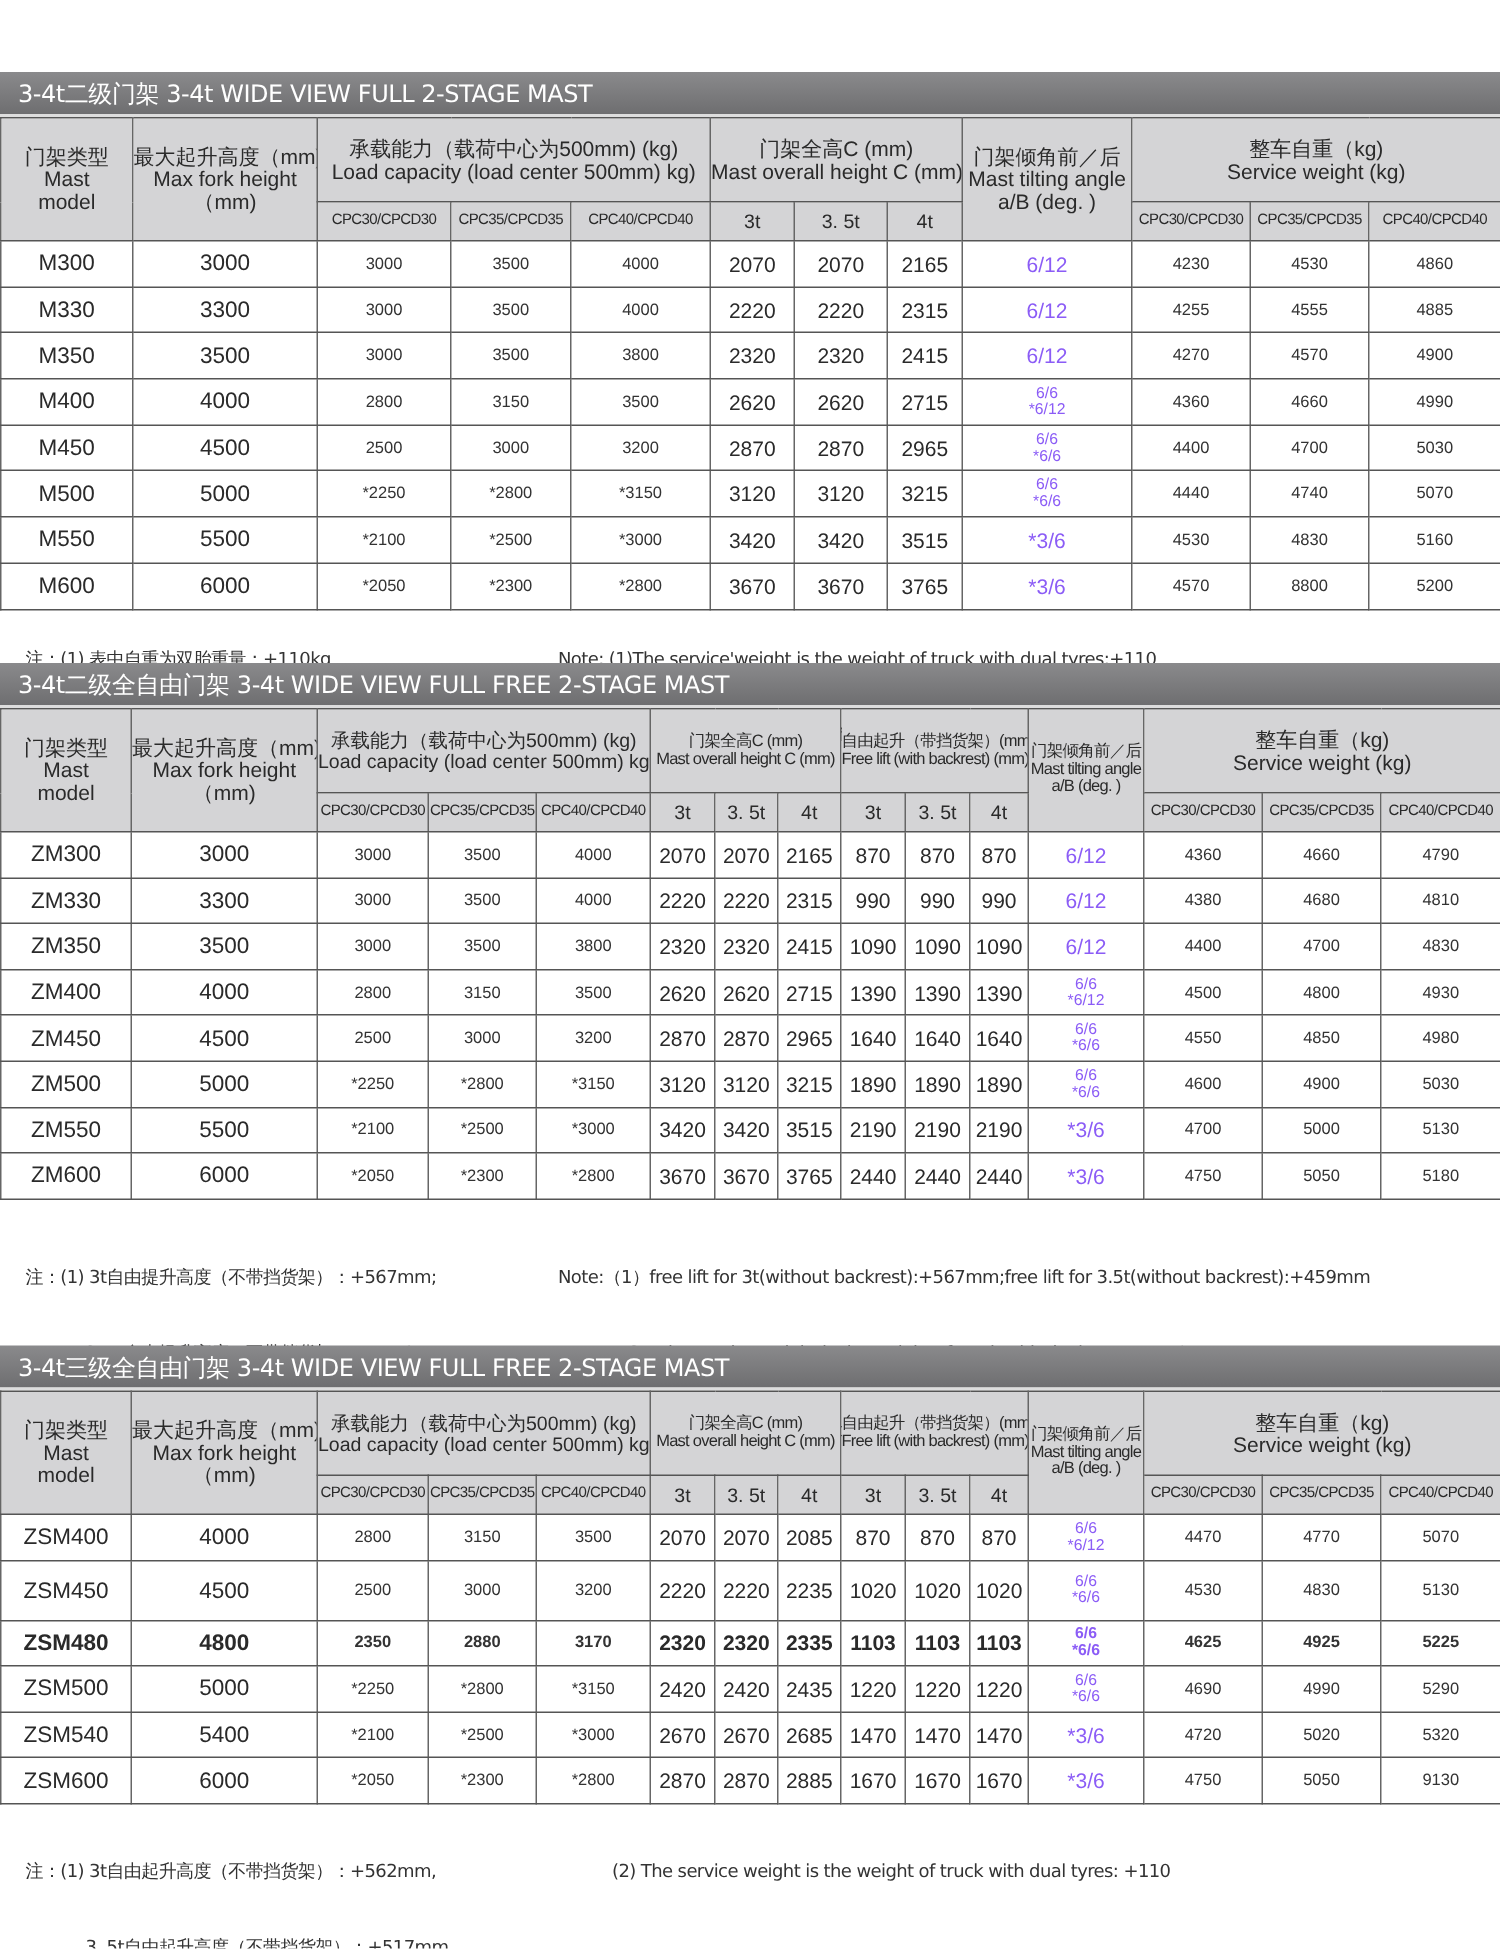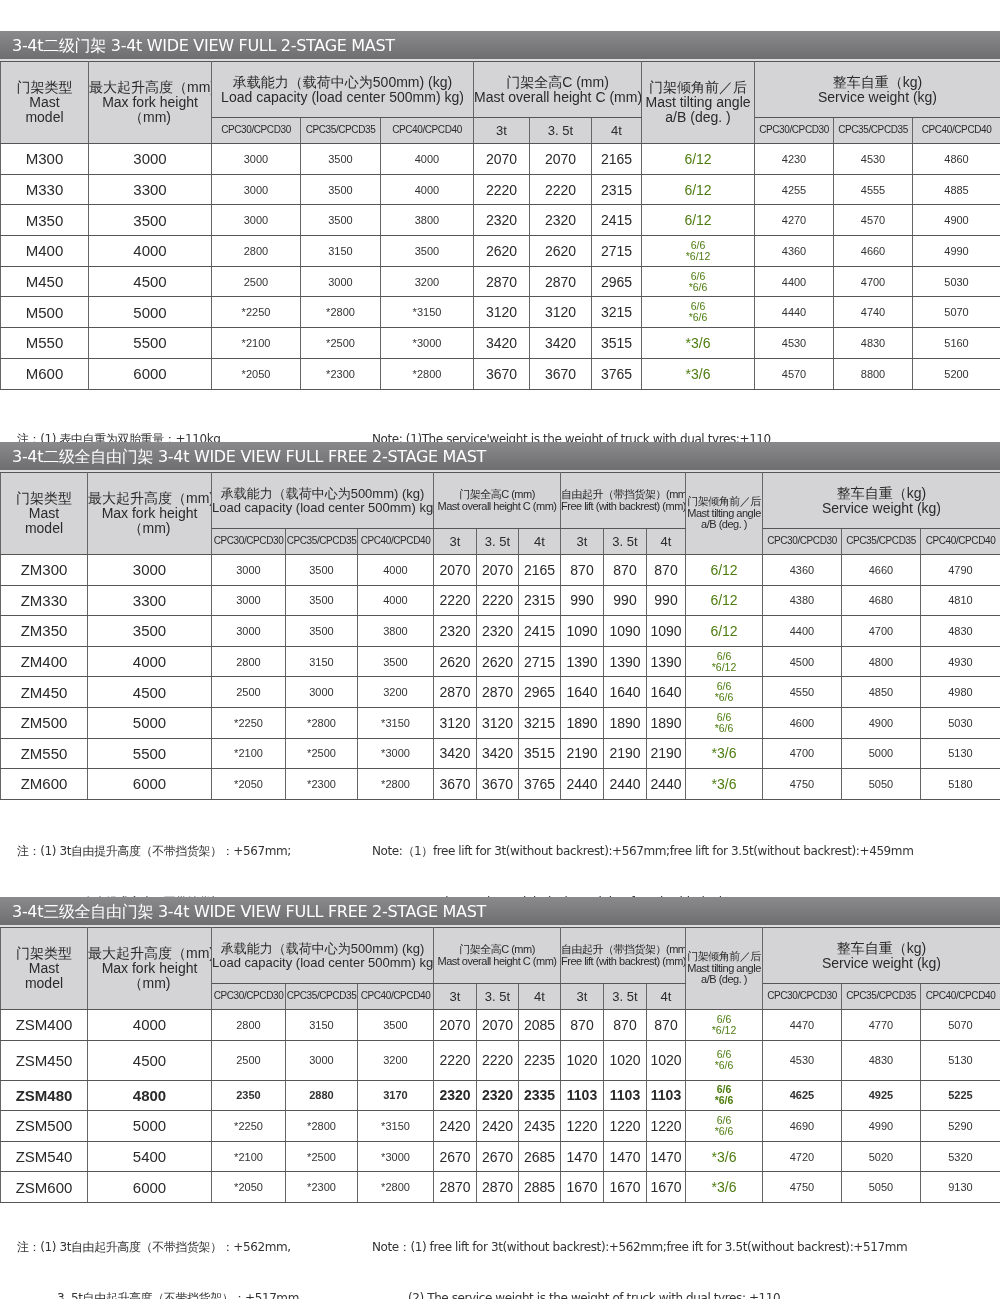--- a/index.html
+++ b/index.html
@@ -6,36 +6,36 @@
   body { width: 1000px; height: 1299px; background: #ffffff; font-family: "Liberation Sans", "DejaVu Sans", sans-serif; color: #222; position: relative; overflow: hidden; }
   .section { position: absolute; left: 0; width: 1000px; }
   .title-bar { height: 30px; background: linear-gradient(#8a8a8c, #6e6e70); color: #fff; font-family: "DejaVu Sans", sans-serif; font-size: 16px; line-height: 30px; padding-left: 12px; letter-spacing: -0.3px; border-bottom: 2px solid #ddd; }
   table { border-collapse: collapse; width: 1000px; table-layout: fixed; }
   th, td { border: 1px solid #555; text-align: center; vertical-align: middle; overflow: hidden; white-space: nowrap; }
   th { background: #d4d4d6; font-weight: normal; color: #2a2a2a; line-height: 1.05; }
   td { background: #fff; }
   tr.data td.model, tr.data td.height { font-size: 15px; color: #2a2a2a; }
   tr.data td.cap, tr.data td.wt { font-size: 11px; color: #333; }
   tr.data td.mh, tr.data td.fl { font-size: 14px; color: #2a2a2a; }
-  tr.data td.tilt { font-size: 14px; color: #4d7c0f; line-height: 1; }
+  tr.data td.tilt { font-size: 14px; color: #8b5cf6; line-height: 1; }
   tr.data td.tilt .t2 { font-size: 10.5px; display: block; line-height: 11px; }
   th.big { font-size: 14px; }
   th.mid { font-size: 13px; }
   th.sm { font-size: 10px; letter-spacing: -0.4px; }
   th.sub { font-size: 13px; }
   th.tiny { font-size: 11px; letter-spacing: -0.5px; }
   table td, table th { border-left-color: #666; border-right-color: #666; }
   .notes { position: absolute; font-size: 12px; line-height: 17px; color: #333; white-space: pre; font-family: "DejaVu Sans", sans-serif; letter-spacing: -0.4px; }
   .notes .ind1 { padding-left: 20px; }
   .notes .ind2 { padding-left: 40px; }
 </style>
 </head>
 <body>
 
-<div class="section" style="top:31px;">
+<div class="section" style="top:48px;">
   <div class="title-bar">3-4t二级门架 3-4t WIDE VIEW FULL  2-STAGE MAST</div>
   <table>
     <colgroup>
       <col style="width:88px">
         <col style="width:123px">
       <col style="width:89px">
         <col style="width:80px">
         <col style="width:93px">
       <col style="width:56px">
         <col style="width:62px">
@@ -572,16 +572,15 @@
   </table>
 </div>
 
 <div class="notes" style="left:17px; top:1205px;">
   <div>注：(1) 3t自由起升高度（不带挡货架）：+562mm,</div>
   <div class="ind2">3. 5t自由起升高度（不带挡货架）：+517mm</div>
   
   
 </div>
 <div class="notes" style="left:372px; top:1205px;">
-  <div>Note：(1) free lift for 3t(without backrest):+562mm;free ift for 3.5t(without backrest):+517mm</div>
   <div style="padding-left:36px">(2) The service weight is the weight of truck with dual tyres: +110</div>
   
 </div>
 
 </body></html>

